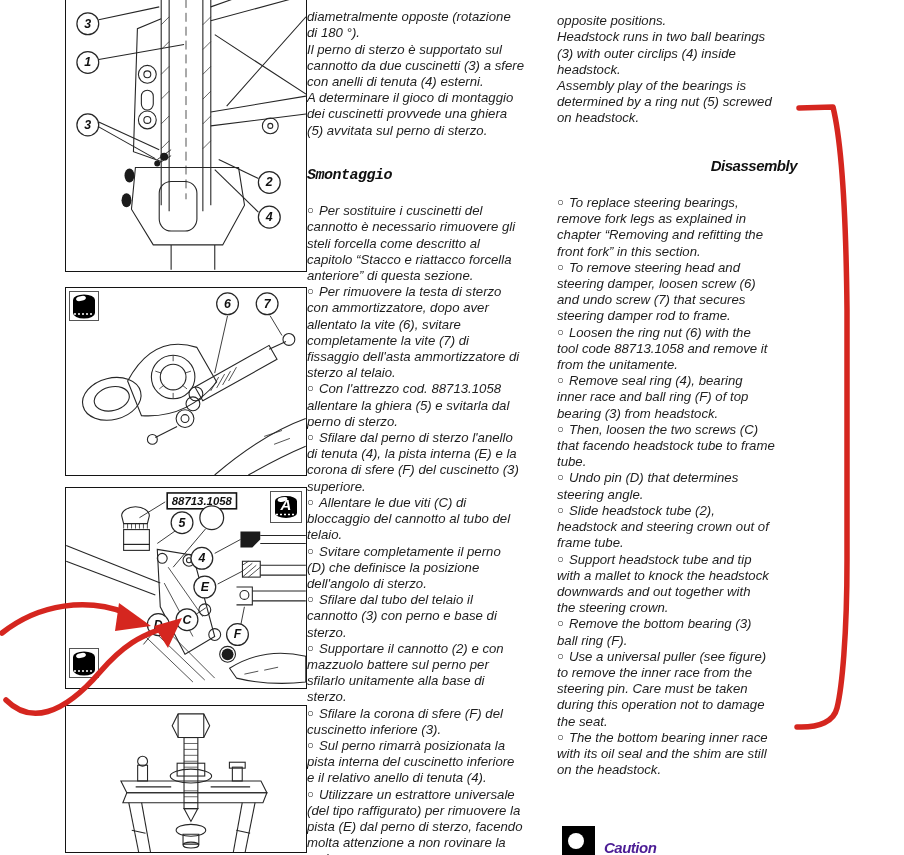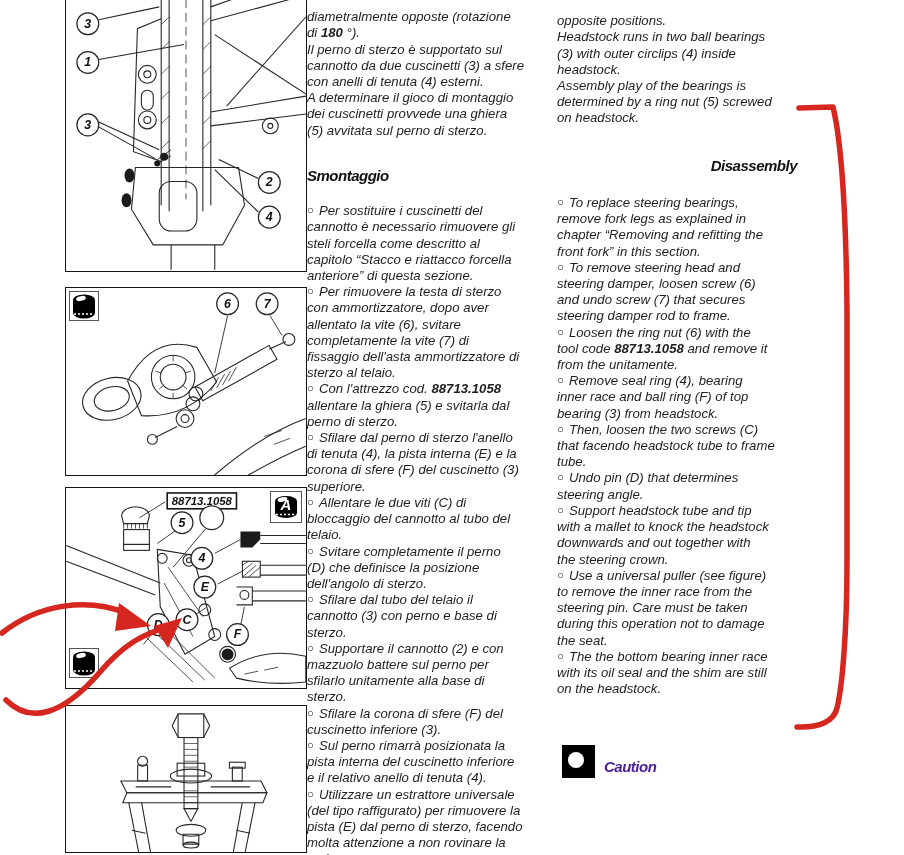--- a/index.html
+++ b/index.html
@@ -9,24 +9,24 @@
   .figbox svg{display:block;width:100%;height:100%;}
   .lineart{stroke:#262626;fill:none;stroke-width:1.1;}
   .callout{fill:#fff;stroke:#262626;stroke-width:1.25;}
   .callout-num{fill:#111;font:italic bold 12.5px "Liberation Sans",sans-serif;text-anchor:middle;}
   .toolbox-label{fill:#fff;stroke:#141414;stroke-width:1.6;}
   .toolbox-text{fill:#111;font:italic bold 11.5px "Liberation Sans",sans-serif;text-anchor:middle;}
   .inkfill{fill:#1b1b1b;stroke:none;}
   .minicon{position:absolute;width:30px;height:30px;}
   .col{position:absolute;color:#1e1e1e;font:italic 13.2px/16.2px "Liberation Sans",sans-serif;
        white-space:pre-line;}
-  .col b{font-weight:bold;}
+  .col b{font-weight:normal;}
   .hd{font:italic bold 15px/17px "Liberation Sans",sans-serif;letter-spacing:-0.5px;
       color:#101010;margin:0;white-space:nowrap;}
-  #col-it .hd{margin:12px 0 3px 0;}
+  #col-it .hd{margin:12px 0 3px 0;font-family:Liberation Mono, monospace;}
   #col-en .hd{margin:14px 0 5px 0;text-align:right;}
   .li .blt{font-style:normal;font-size:11.5px;margin-right:5px;position:relative;top:-1px;}
   .note{margin-top:12px;}
   .nicon{float:left;width:33px;height:33px;background:#000;margin:3px 9px 2px 5px;position:relative;}
   .nicon::after{content:"";position:absolute;left:6px;top:7px;width:16px;height:16px;
       background:#fff;border-radius:50%;}
   .ntitle{font:italic bold 15px/17px "Liberation Sans",sans-serif;letter-spacing:-0.5px;color:#4c1d95;}
   .redlayer{position:absolute;left:0;top:0;width:904px;height:855px;pointer-events:none;}
   .red-ink{fill:none;stroke:#d5261f;stroke-width:5.5;stroke-linecap:round;stroke-linejoin:round;}
   .red-fill{fill:#d5261f;stroke:none;}
@@ -357,24 +357,27 @@
 front fork” in this section.</span><b></b><span></span></div><div class="li"><span class="blt">○</span><span>To remove steering head and
 steering damper, loosen screw (6)
 and undo screw (7) that secures
 steering damper rod to frame.</span><b></b><span></span></div><div class="li"><span class="blt">○</span><span>Loosen the ring nut (6) with the
 tool code </span><b>88713.1058</b><span> and remove it
 from the unitamente.</span></div><div class="li"><span class="blt">○</span><span>Remove seal ring (4), bearing
 inner race and ball ring (F) of top
 bearing (3) from headstock.</span><b></b><span></span></div><div class="li"><span class="blt">○</span><span>Then, loosen the two screws (C)
 that facendo headstock tube to frame
 tube.</span><b></b><span></span></div><div class="li"><span class="blt">○</span><span>Undo pin (D) that determines
-steering angle.</span><b></b><span></span></div><div class="li"><span class="blt">○</span><span>Support headstock tube and tip
+steering angle.</span><b></b><span></span></div><div class="li"><span class="blt">○</span><span>Slide headstock tube (2),
+headstock and steering crown out of
+frame tube.</span><b></b><span></span></div><div class="li"><span class="blt">○</span><span>Support headstock tube and tip
 with a mallet to knock the headstock
 downwards and out together with
-the steering crown.</span><b></b><span></span></div><div class="li"><span class="blt">○</span><span>Use a universal puller (see figure)
+the steering crown.</span><b></b><span></span></div><div class="li"><span class="blt">○</span><span>Remove the bottom bearing (3)
+ball ring (F).</span><b></b><span></span></div><div class="li"><span class="blt">○</span><span>Use a universal puller (see figure)
 to remove the inner race from the
 steering pin. Care must be taken
 during this operation not to damage
 the seat.</span><b></b><span></span></div><div class="li"><span class="blt">○</span><span>The the bottom bearing inner race
 with its oil seal and the shim are still
 on the headstock.</span><b></b><span></span></div></div>
     <div class="note">
       <div class="nicon"></div>
       <div class="ntitle">Caution</div>
       

